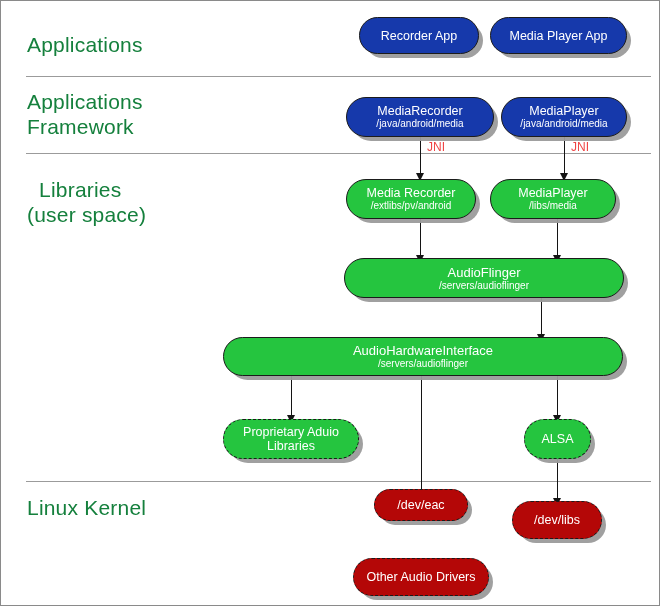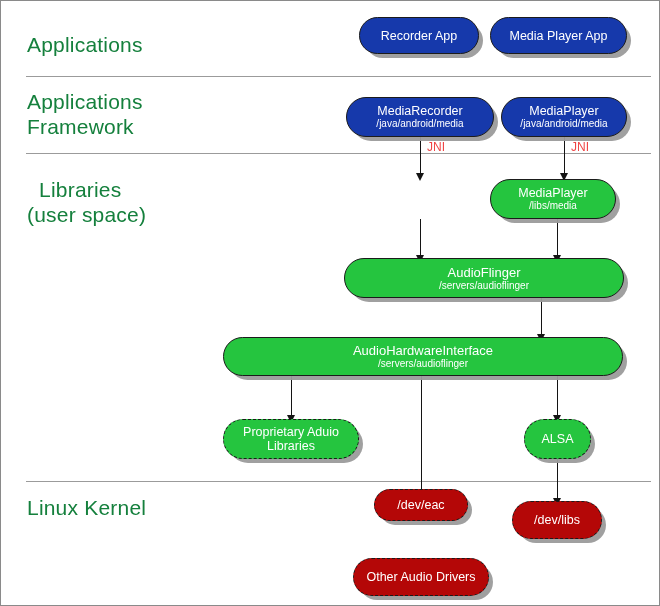--- a/index.html
+++ b/index.html
@@ -135,20 +135,24 @@
   <div class="node blue" style="left:345px;top:96px;width:148px;height:40px;">
     <span class="t1">MediaRecorder</span>
     <span class="t2">/java/android/media</span>
   </div>
 
   <div class="node blue" style="left:500px;top:96px;width:126px;height:40px;">
     <span class="t1">MediaPlayer</span>
     <span class="t2">/java/android/media</span>
   </div>
 
+  <div class="node green" style="left:345px;top:178px;width:130px;height:40px;">
+    <span class="t1">Media Recorder</span>
+    <span class="t2">/extlibs/pv/android</span>
+  </div>
 
   <div class="node green" style="left:489px;top:178px;width:126px;height:40px;">
     <span class="t1">MediaPlayer</span>
     <span class="t2">/libs/media</span>
   </div>
 
   <div class="node green big" style="left:343px;top:257px;width:280px;height:40px;">
     <span class="t1">AudioFlinger</span>
     <span class="t2">/servers/audioflinger</span>
   </div>

